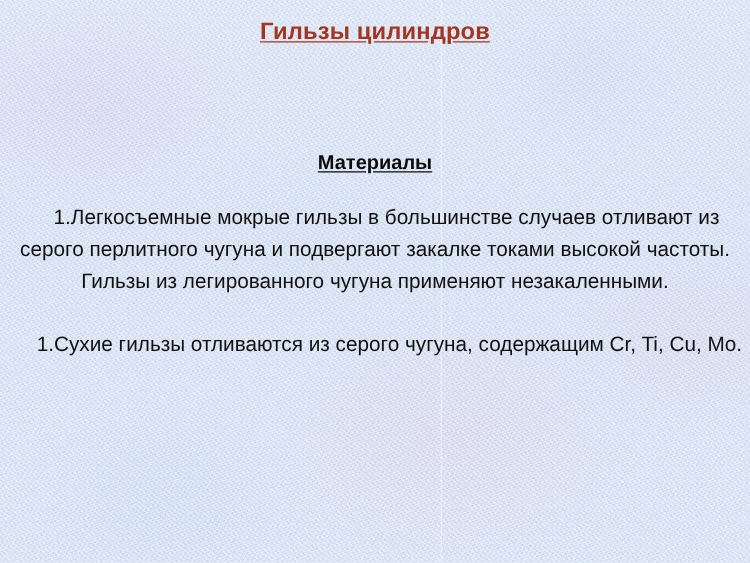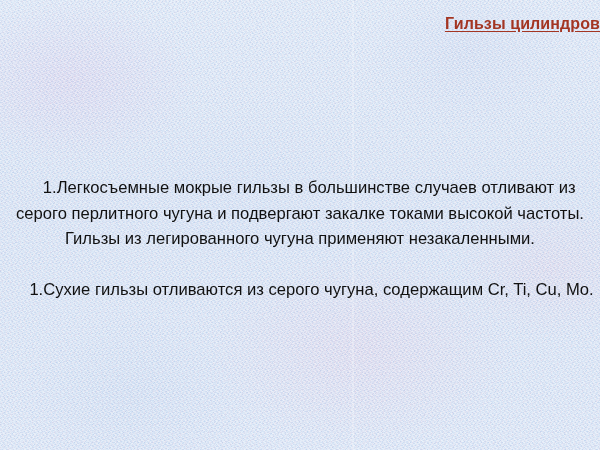--- a/index.html
+++ b/index.html
@@ -73,22 +73,22 @@
     z-index: 2;
     width: 600px;
     height: 450px;
   }
 
   #slide-title {
     position: absolute;
     top: 15px;
     left: 0;
     width: 600px;
-    text-align: right;
-    font-size: 16px;
+    text-align: center;
+    font-size: 19px;
     font-weight: bold;
     color: #a33522;
     text-decoration: underline;
     text-underline-offset: 2px;
     letter-spacing: 0.1px;
     white-space: nowrap;
   }
 
   #section-heading {
     position: absolute;
@@ -98,21 +98,21 @@
     text-align: center;
     font-size: 16px;
     font-weight: bold;
     color: #0b0b0b;
     text-decoration: underline;
     text-underline-offset: 2px;
   }
 
   #body-block {
     position: absolute;
-    top: 175px;
+    top: 161px;
     left: 0;
     width: 600px;
     text-align: center;
     color: #111111;
     font-size: 16.6px;
     line-height: 25.5px;
   }
   .para {
     margin: 0;
     white-space: pre-wrap;
@@ -129,20 +129,21 @@
   <div class="bg-layer bg-base"></div>
   <div class="bg-layer bg-speckle-a"></div>
   <div class="bg-layer bg-speckle-b"></div>
   <div class="bg-layer bg-speckle-c"></div>
   <div class="bg-layer bg-seam"></div>
 
   <div class="content">
 
     <div id="slide-title">Гильзы цилиндров</div>
 
+    <div id="section-heading">Материалы</div>
 
     <div id="body-block">
       <p class="para">    1.Легкосъемные мокрые гильзы в большинстве случаев отливают из серого перлитного чугуна и подвергают закалке токами высокой частоты. Гильзы из легированного чугуна применяют незакаленными.</p>
       <div class="para-gap"></div>
       <p class="para">     1.Сухие гильзы отливаются из серого чугуна, содержащим Cr, Ti, Cu, Mo.</p>
     </div>
 
   </div>
 </div>
 

